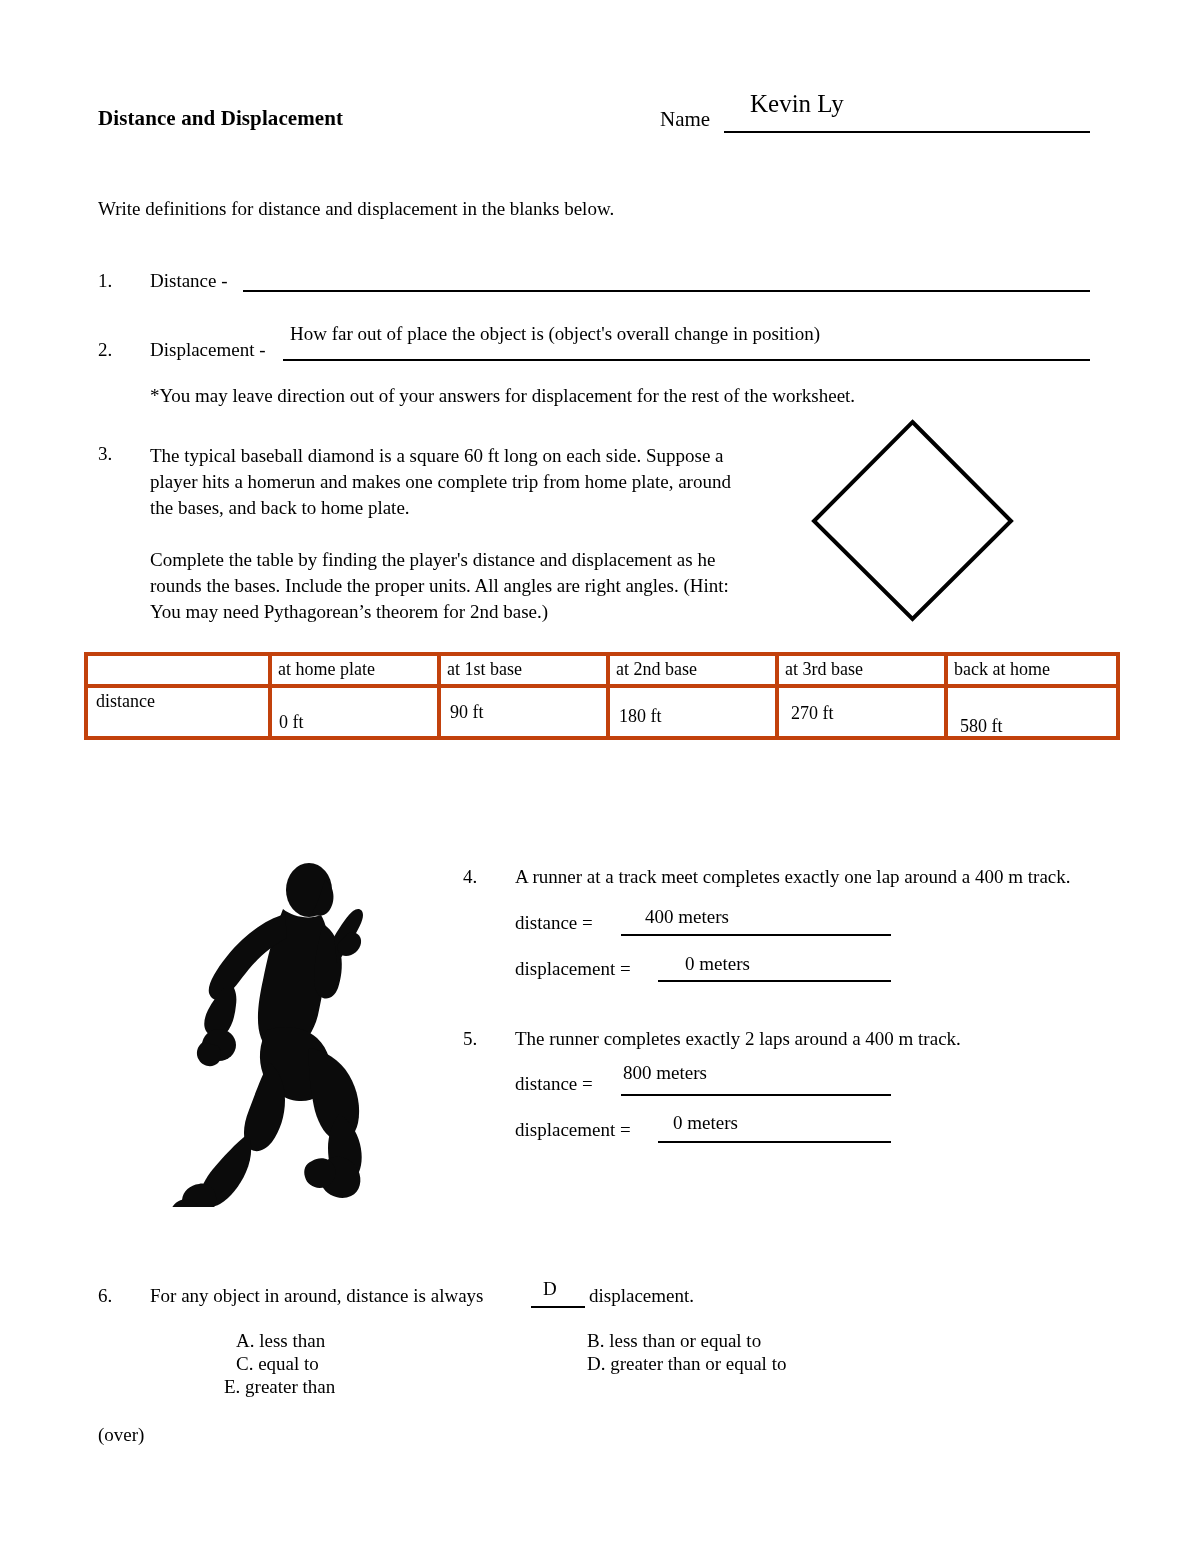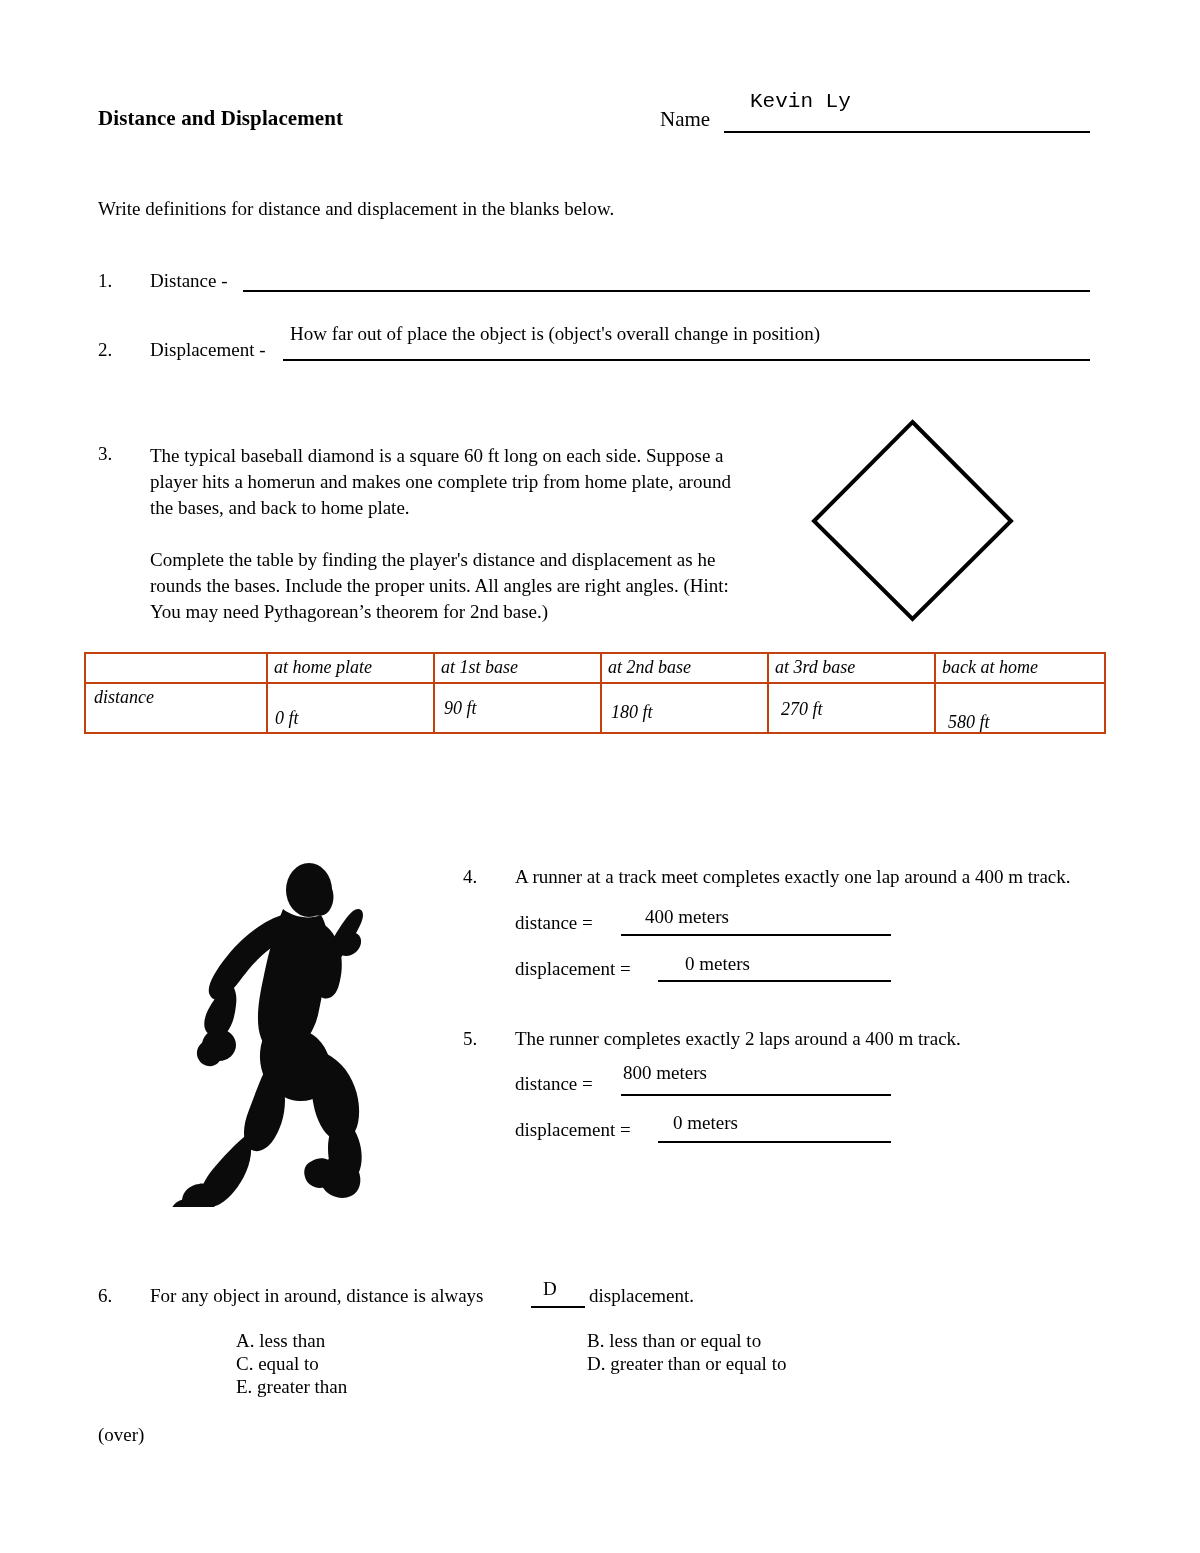--- a/index.html
+++ b/index.html
@@ -41,23 +41,22 @@
     left: 724px;
     top: 131px;
     width: 366px;
     height: 0;
     border-bottom: 2px solid #000;
   }
   #name-value {
     position: absolute;
     left: 750px;
     top: 90px;
-    font-size: 21px;
-    white-space: nowrap;
-    font-family: Liberation Mono, monospace;
+    font-size: 25px;
+    white-space: nowrap;
   }
 
   
   #intro-text {
     position: absolute;
     left: 98px;
     top: 198px;
     font-size: 19px;
     white-space: nowrap;
   }
@@ -131,25 +130,24 @@
   #base-table {
     position: absolute;
     left: 84px;
     top: 652px;
     width: 1008px;
     border-collapse: collapse;
     table-layout: fixed;
     font-size: 18px;
   }
   #base-table td {
-    border: 2px solid #c2410c;
+    border: 4px solid #c2410c;
     padding: 0;
     vertical-align: top;
     position: relative;
-    font-style: italic;
   }
   #base-table .col-lbl  { width: 180px; }
   #base-table .col-data { width: 165px; }
   #base-table .col-last { width: 168px; }
 
   #base-table tr.head-row td {
     height: 28px;
   }
   .th-txt {
     display: block;
@@ -263,21 +261,21 @@
     font-size: 19px;
     white-space: nowrap;
   }
   .choice {
     position: absolute;
     font-size: 19px;
     white-space: nowrap;
   }
   #ch-a { left: 236px; top: 1330px; }
   #ch-c { left: 236px; top: 1353px; }
-  #ch-e { left: 236px; top: 1376px; }
+  #ch-e { left: 224px; top: 1376px; }
   #ch-b { left: 587px; top: 1330px; }
   #ch-d { left: 587px; top: 1353px; }
 
   #over-note {
     position: absolute;
     left: 98px;
     top: 1424px;
     font-size: 19px;
   }
 </style>
@@ -295,20 +293,21 @@
 
   <div class="def-num" id="q1-num">1.</div>
   <div class="def-label" id="q1-label">Distance -</div>
   <div class="def-rule" id="q1-rule"></div>
 
   <div class="def-num" id="q2-num">2.</div>
   <div class="def-label" id="q2-label">Displacement -</div>
   <div class="def-rule" id="q2-rule"></div>
   <div class="def-answer" id="q2-ans">How far out of place the object is (object's overall change in position)</div>
 
+  <div id="def-note">*You may leave direction out of your answers for displacement for the rest of the worksheet.</div>
 
   <div id="q3-num">3.</div>
   <div id="q3-body">
     <p>The typical baseball diamond is a square 60 ft long on each side. Suppose a player hits a homerun and makes one complete trip from home plate, around the bases, and back to home plate.</p>
     <p class="gap">Complete the table by finding the player's distance and displacement as he rounds the bases. Include the proper units. All angles are right angles. (Hint: You may need Pythagorean’s theorem for 2nd base.)</p>
   </div>
 
   <svg id="diamond" viewBox="0 0 205 205">
     <polygon points="102.5,4 201,103 102.5,201 4,103" fill="none" stroke="#000000" stroke-width="4"></polygon>
   </svg>

